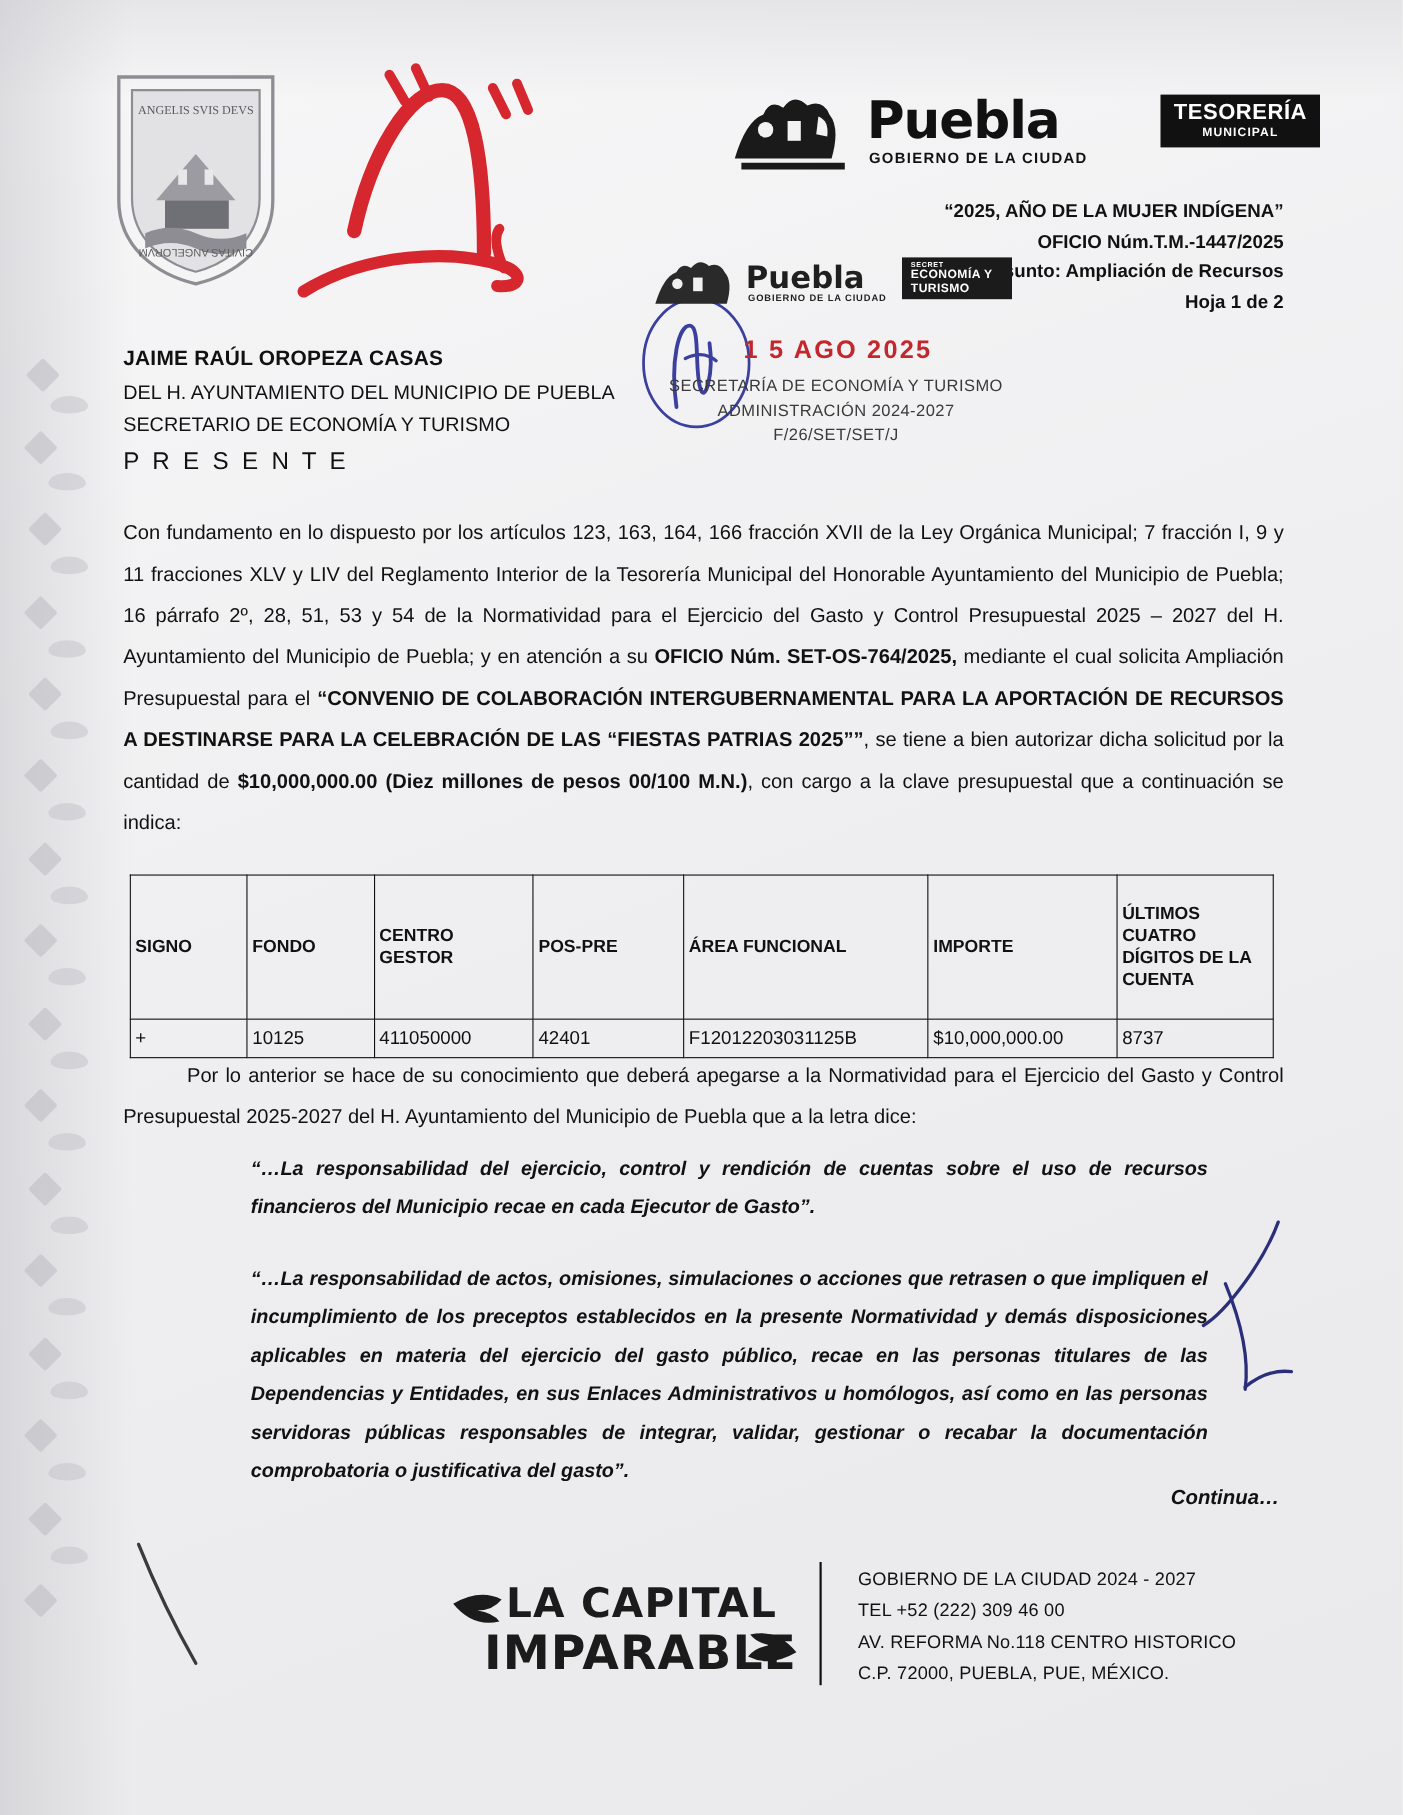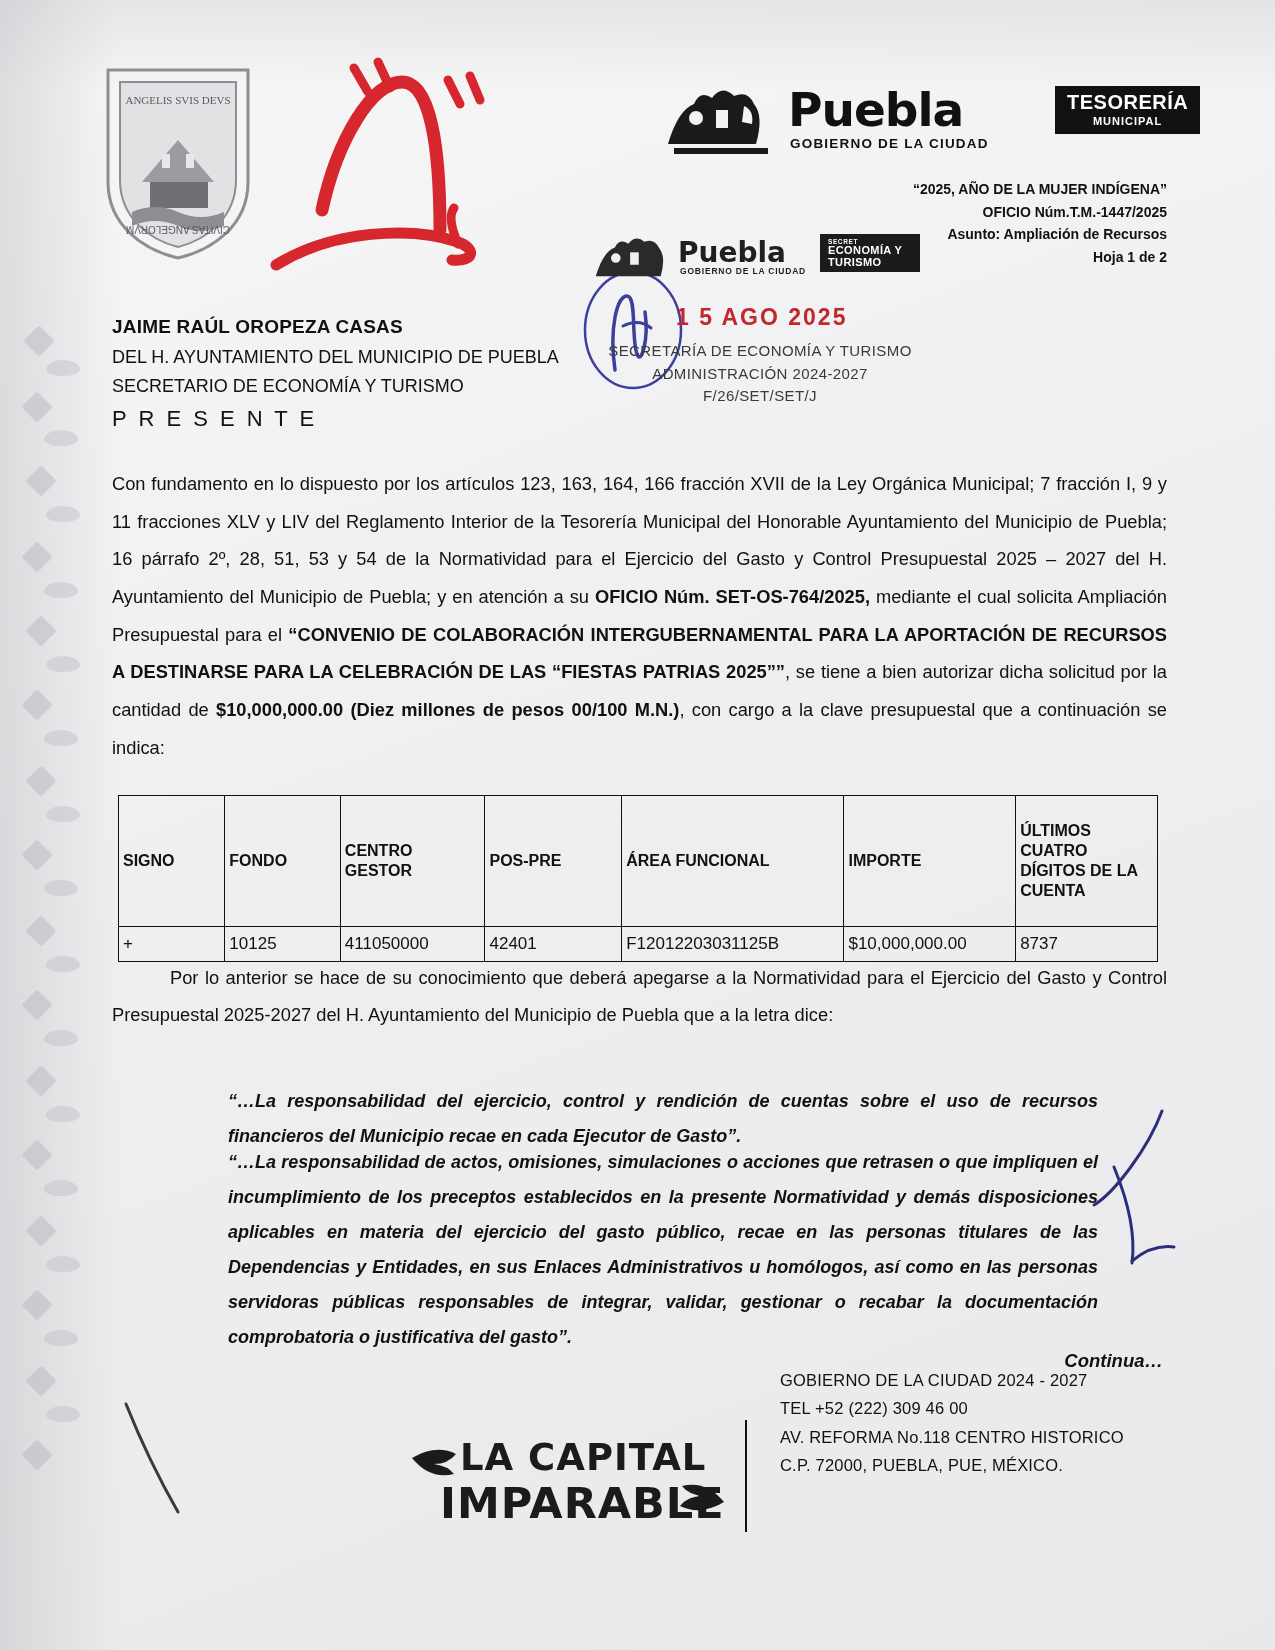--- a/index.html
+++ b/index.html
@@ -63,21 +63,21 @@
   .tesoreria-box{
     position:absolute;left:395px;top:4px;background:#111;color:#fff;
     padding:6px 12px 7px 12px;text-align:center;
   }
   .tesoreria-box .t1{font-size:20px;font-weight:bold;letter-spacing:.5px;line-height:1;text-align:center;}
   .tesoreria-box .t2{font-size:11px;font-weight:bold;letter-spacing:1px;margin-top:3px;}
 
   .head-lines{
     position:absolute;right:108px;top:178px;text-align:right;color:#111;
   }
-  .head-lines div{font-size:14px;font-weight:bold;line-height:1.62;}
+  .head-lines div{font-size:17px;font-weight:bold;line-height:1.62;}
 
   
   .stamp{
     position:absolute;left:580px;top:232px;width:345px;height:200px;
   }
   .stamp-logo{position:absolute;left:10px;top:0;width:330px;height:56px;}
   .stamp-logo .p-word{position:absolute;left:88px;top:4px;font-size:28px;font-weight:bold;color:#1f1f1f;font-family:"DejaVu Sans",sans-serif;}
   .stamp-logo .p-sub{position:absolute;left:90px;top:34px;font-size:8.5px;font-weight:bold;letter-spacing:.8px;color:#1f1f1f;}
   .stamp-logo .p-black{position:absolute;left:230px;top:2px;background:#1b1b1b;color:#fff;padding:4px 8px;}
   .stamp-logo .p-black .l1{font-size:6.5px;font-weight:bold;letter-spacing:.6px;}
@@ -120,34 +120,34 @@
     position:absolute;left:112px;top:960px;width:1055px;
     font-size:18.3px;color:#111;text-align:justify;line-height:2.0;
   }
   .para2 .indent{text-indent:58px;}
 
   .quote{
     position:absolute;left:228px;width:870px;
     font-size:18px;color:#111;font-style:italic;font-weight:bold;
     text-align:justify;line-height:1.95;
   }
-  .q1{top:1084px;}
+  .q1{top:1045px;}
   .q2{top:1145px;}
 
   .continua{
     position:absolute;right:112px;top:1350px;
     font-size:18.5px;font-weight:bold;font-style:italic;color:#111;
   }
 
   .hand-check{position:absolute;left:1070px;top:1105px;width:120px;height:180px;}
 
   
   .footer-logo{position:absolute;left:408px;top:1432px;width:320px;height:96px;}
   .footer-divider{position:absolute;left:745px;top:1420px;width:2px;height:112px;background:#111;}
-  .footer-info{position:absolute;left:780px;top:1366px;color:#111;}
+  .footer-info{position:absolute;left:780px;top:1422px;color:#111;}
   .footer-info div{font-size:16.5px;line-height:1.72;letter-spacing:.2px;}
   .pen-mark{position:absolute;left:120px;top:1400px;width:70px;height:120px;}
 </style>
 </head>
 <body>
 
 <div class="page">
   <div class="shade-left"></div>
   <div class="shade-top"></div>
 

